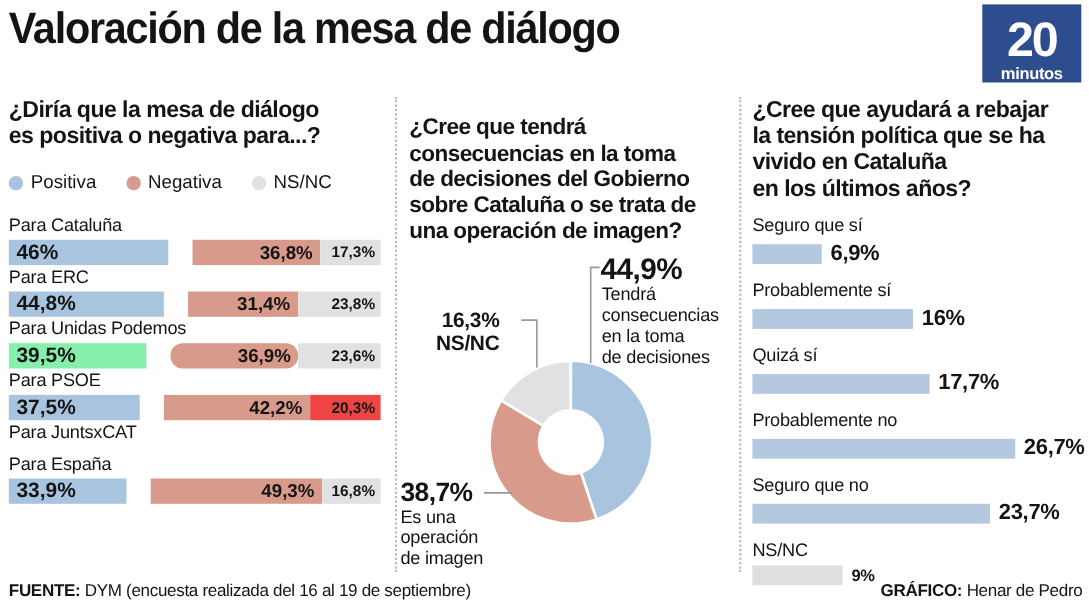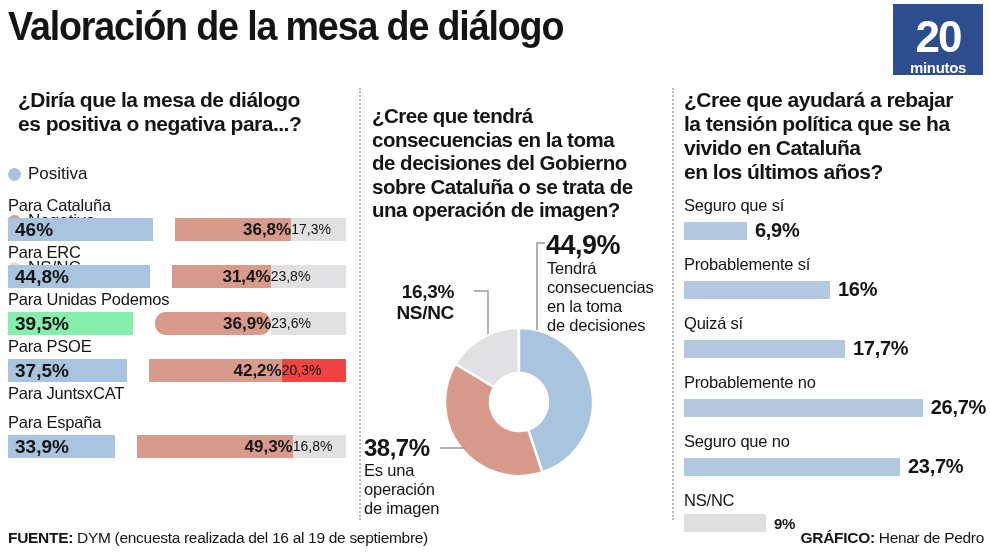--- a/index.html
+++ b/index.html
@@ -16,32 +16,32 @@
   #logo .big{color:#fff;font-size:44px;font-weight:800;line-height:1;letter-spacing:-2px;margin-top:10px;}
   #logo .small{color:#fff;font-size:15px;font-weight:700;line-height:1;margin-top:1px;letter-spacing:-.3px;}
 
   
   .divider{top:88px;height:432px;width:0;border-left:2px dotted #b8b8b8;}
   #divider-1{left:359px;} #divider-2{left:672px;}
 
   .question{font-size:21px;font-weight:800;line-height:1.15;letter-spacing:-.5px;}
 
   
-  #q-left{left:18px;top:88px;width:340px;}
-  #legend{left:8px;top:164px;display:flex;align-items:flex-start;gap:27px;font-size:17px;flex-direction:column;}
+  #q-left{left:8px;top:88px;width:340px;}
+  #legend{left:8px;top:156px;display:flex;align-items:flex-end;gap:27px;font-size:17px;}
   .legend-item{display:flex;align-items:center;gap:7px;}
   .legend-dot{width:13px;height:13px;border-radius:50%;display:inline-block;}
   #left-groups{left:8px;top:196px;width:338px;}
   .bar-group{margin-bottom:10px;}
   .cat-label{font-size:16.5px;letter-spacing:-.2px;margin-bottom:3px;}
   .stacked-bar{display:flex;height:15px;width:100%;}
   .seg{height:23px;line-height:23px;box-sizing:border-box;overflow:hidden;}
   .seg0{font-weight:800;font-size:19px;padding-left:7px;text-align:left;}
-  .seg1{font-weight:800;font-size:17px;padding-right:0;text-align:right;margin-left:22px;}
-  .seg2{font-weight:400;font-size:14px;padding-right:5px;text-align:left;}
+  .seg1{font-weight:800;font-size:17px;padding-right:7px;text-align:right;margin-left:22px;}
+  .seg2{font-weight:700;font-size:14px;padding-right:5px;text-align:right;}
 
   
   #q-mid{left:372px;top:88px;width:296px;font-size:20.5px;margin-top:16px;}
   #donut-svg{left:362px;top:220px;}
   #label-449-pct{left:546px;top:230px;font-size:27px;font-weight:800;letter-spacing:-.5px;}
   #label-449-desc{left:547px;top:259px;font-size:16.5px;line-height:1.16;letter-spacing:-.2px;}
   #label-163{left:374px;top:281px;width:80px;text-align:right;font-size:19px;font-weight:600;line-height:1.12;letter-spacing:-.3px;}
   #label-387-pct{left:364px;top:434px;font-size:24px;font-weight:800;letter-spacing:-.5px;}
   #label-387-desc{left:364px;top:461px;font-size:16.5px;line-height:1.16;letter-spacing:-.2px;}
 

